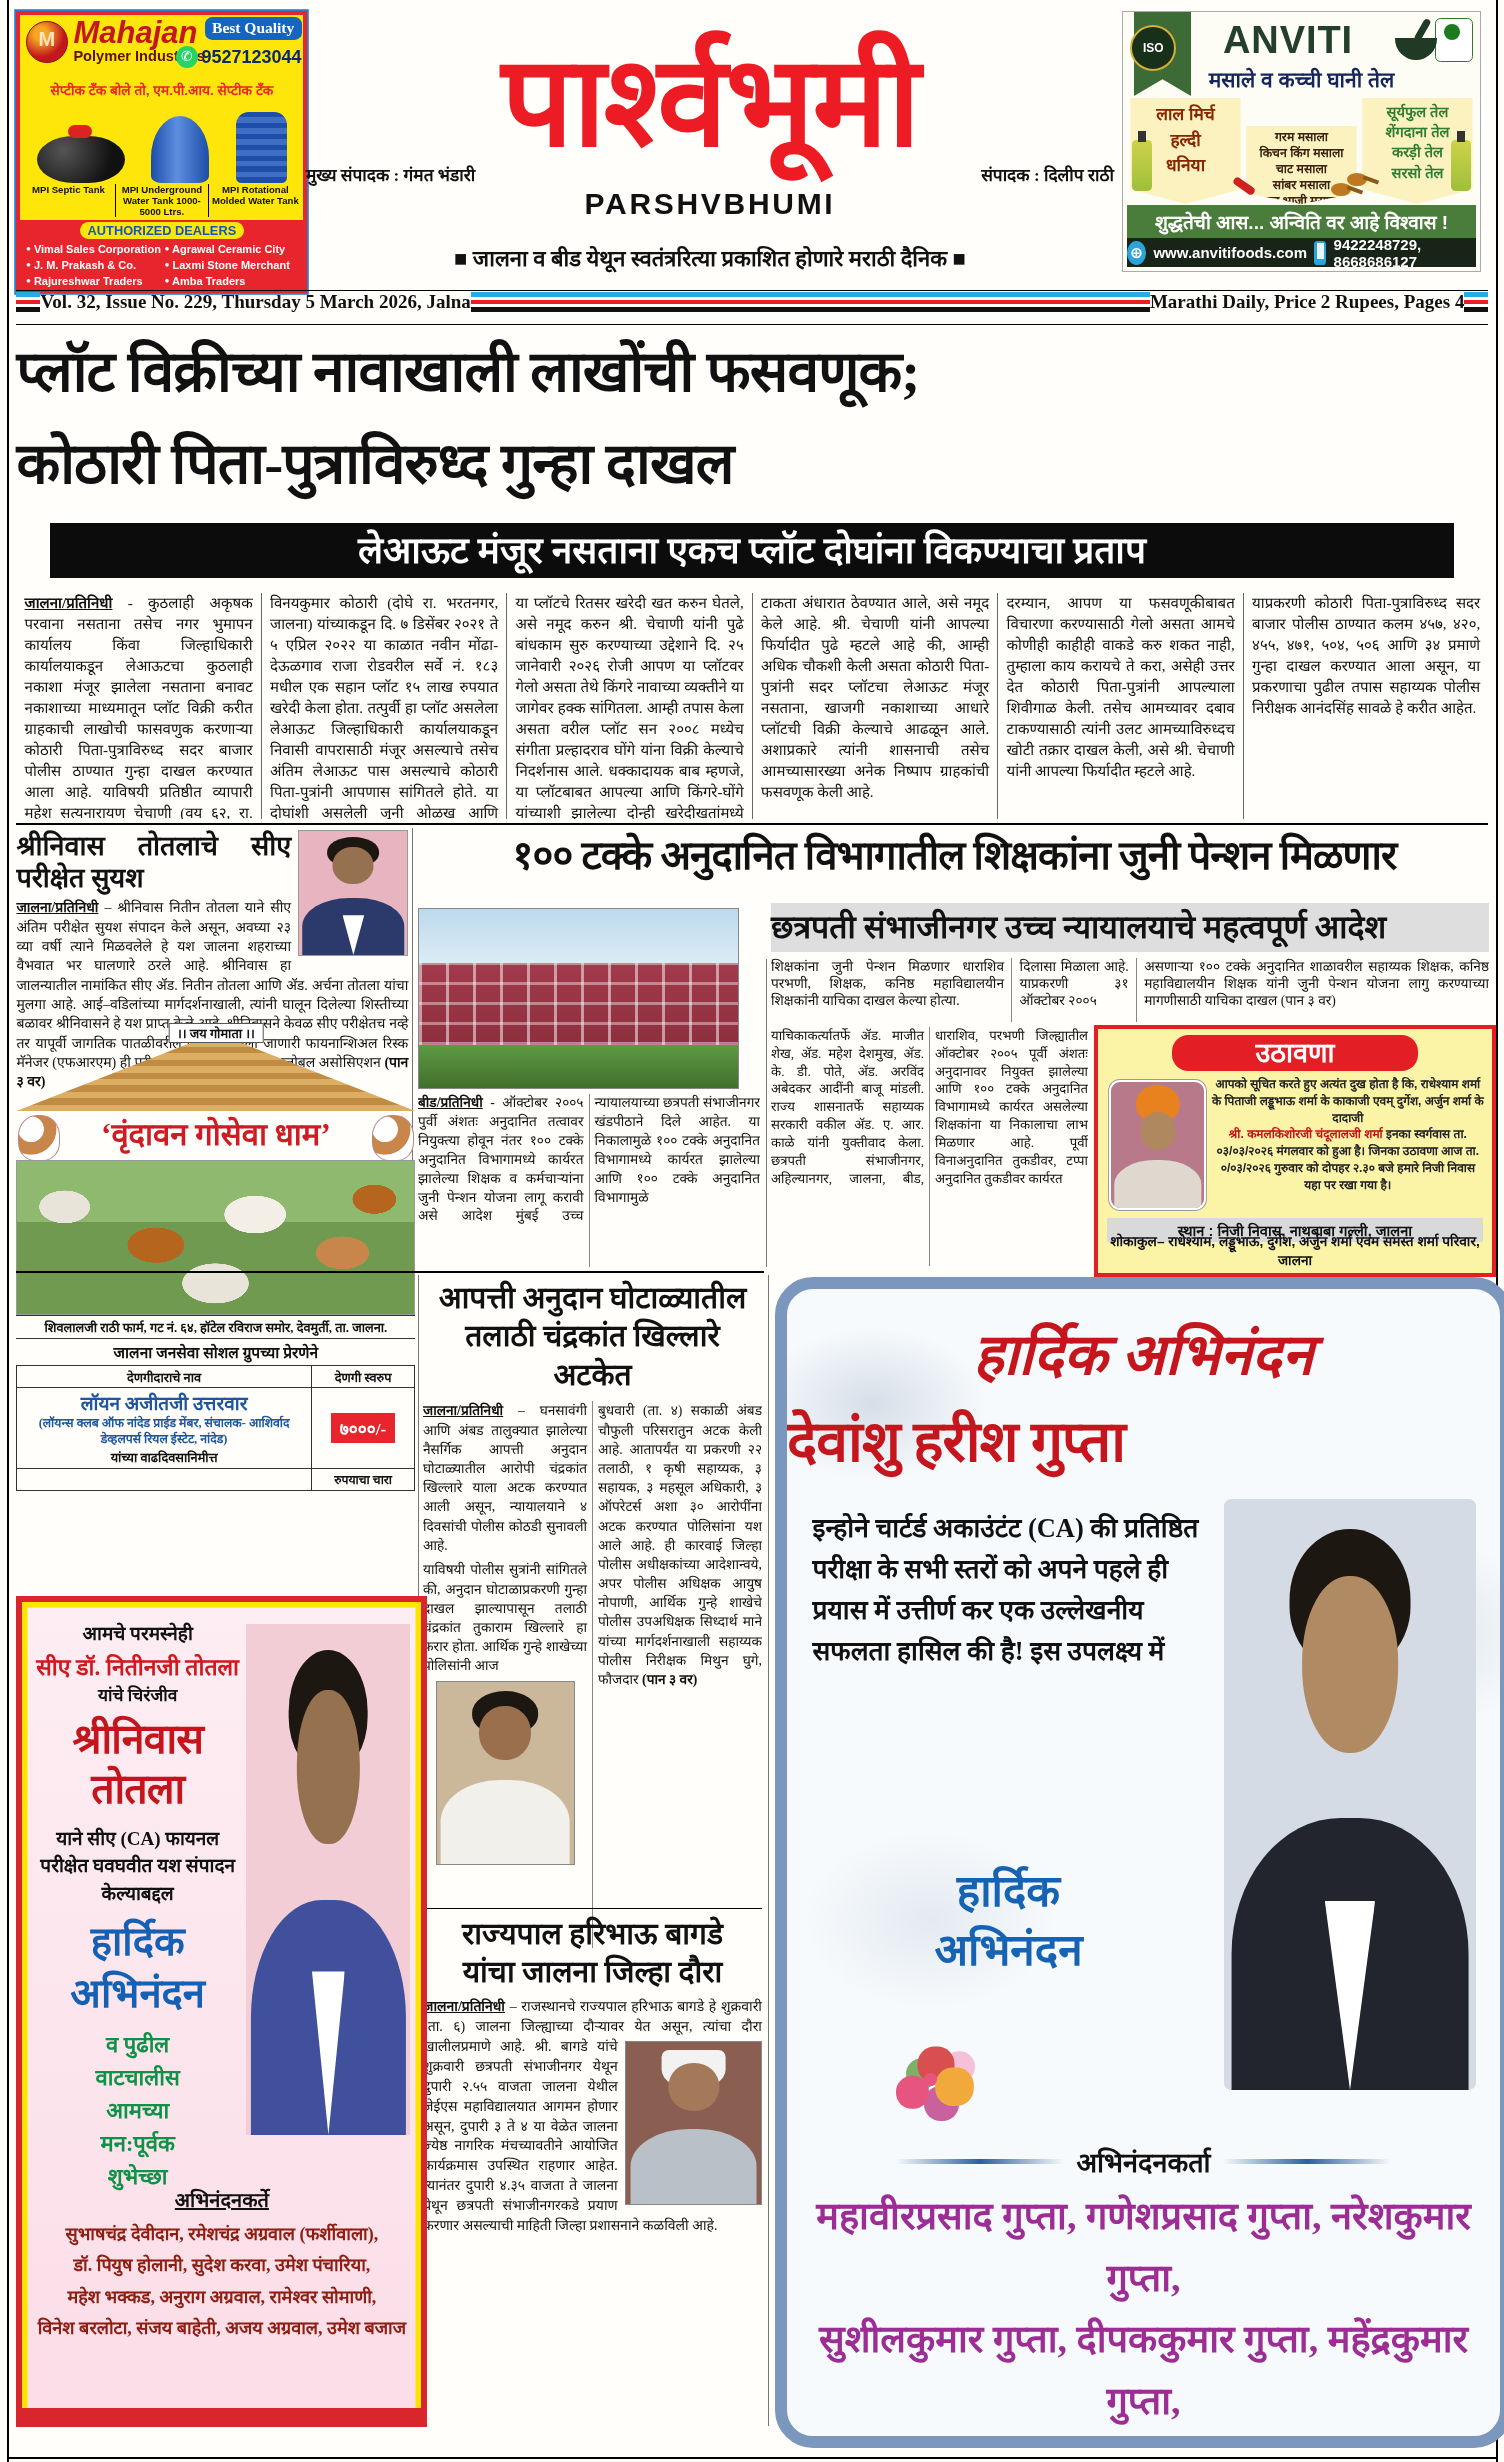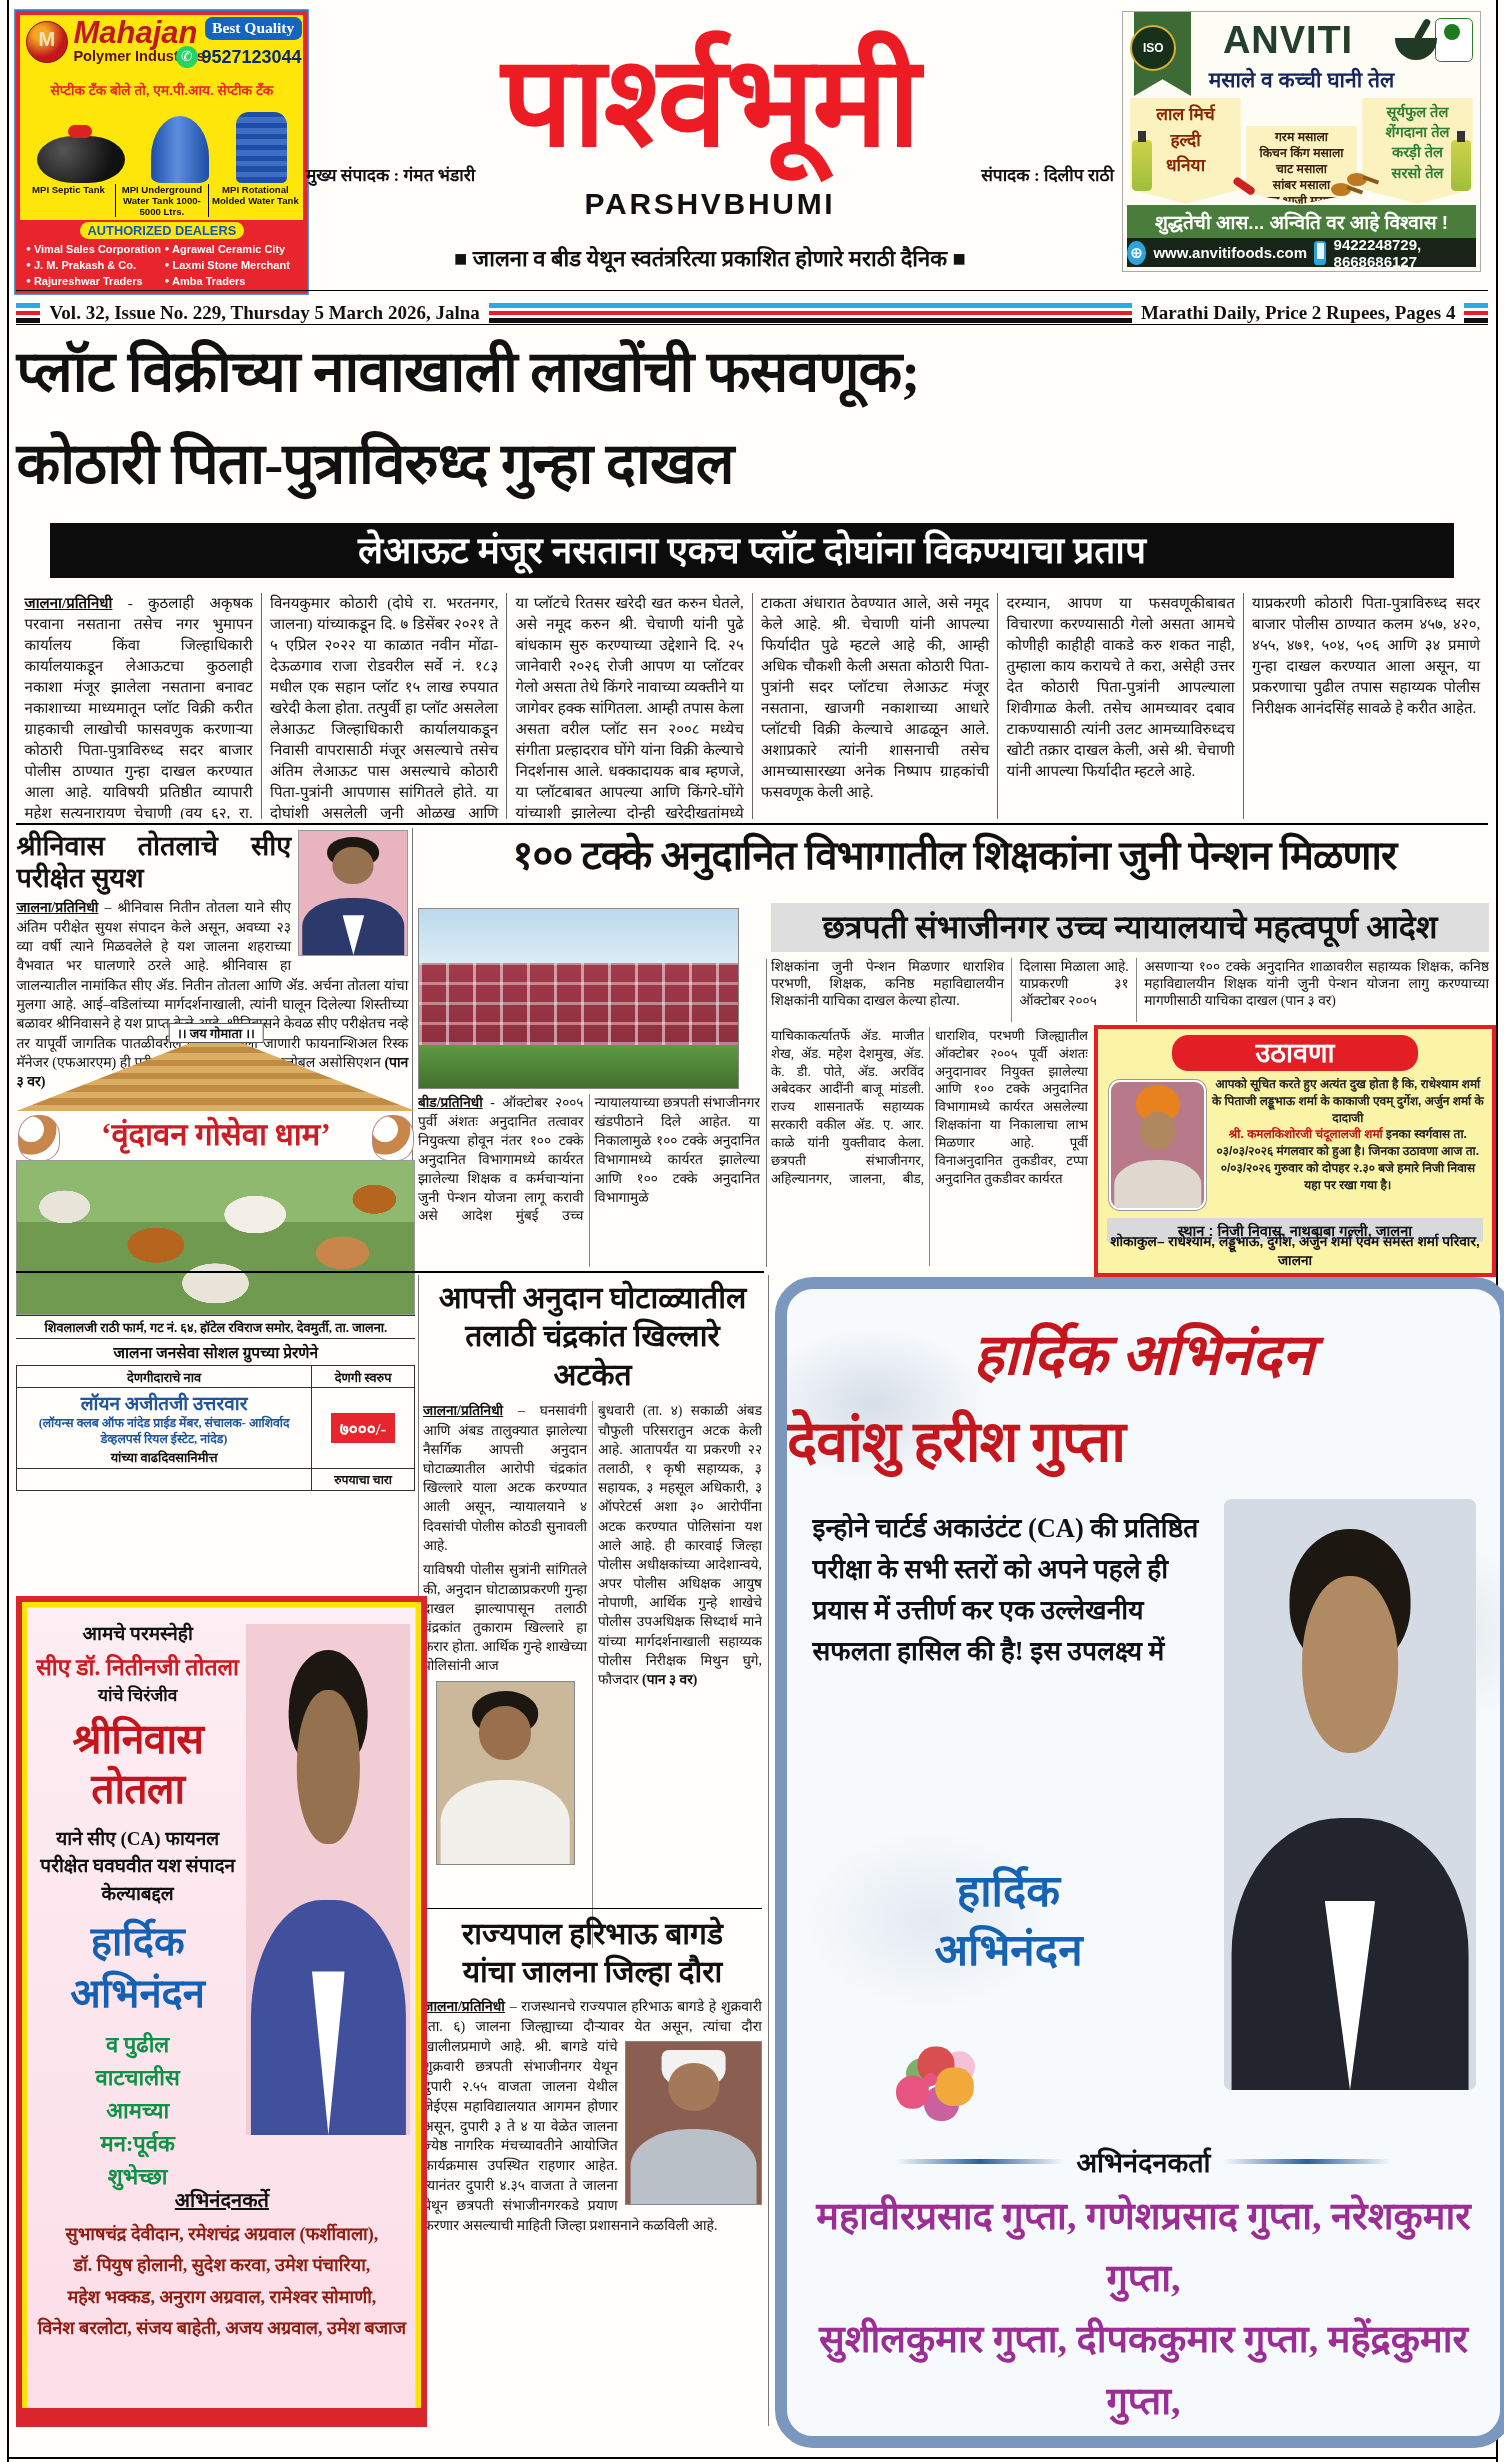--- a/index.html
+++ b/index.html
@@ -78,21 +78,21 @@
   .spoon::before{content:"";position:absolute;left:16.4px;top:4.6px;width:16.4px;height:3.6px;background:#8a5a1a;transform:rotate(20deg);}
   .av-banner{position:absolute;left:3.6px;right:3.6px;top:193px;background:#4a7c3b;color:#fff;font-weight:800;
     font-size:19px;text-align:center;padding:3.6px 0;}
   .av-bottom{position:absolute;left:3.6px;right:3.6px;bottom:3.6px;top:226px;background:#182418;color:#fff;
     display:flex;align-items:center;justify-content:center;gap:7.3px;font-weight:bold;font-size:15px;}
   .globe-icon{width:24px;height:24px;border-radius:50%;background:#2ba3dc;color:#fff;text-align:center;line-height:24px;font-size:15.5px;}
   .phone-icon{width:14.6px;height:24px;background:#2ba3dc;border-radius:3.6px;position:relative;}
   .phone-icon::before{content:"";position:absolute;left:2.7px;top:2.7px;right:2.7px;bottom:5.5px;background:#eaf6ff;}
 
   
-  .dateline{left:16.4px;top:290px;width:1472px;height:33px;display:flex;align-items:flex-end;gap:9px;
+  .dateline{left:16.4px;top:290px;width:1472px;height:33px;display:flex;align-items:flex-start;
     border-top:1.8px solid #000;border-bottom:1.8px solid #000;font-weight:bold;font-size:19px;}
   .stripes{display:flex;flex-direction:column;gap:2.7px;height:22px;justify-content:center;}
   .stripes i{display:block;height:4.6px;}
   .s-sm{width:24px;} .s-fl{flex:1;}
 
   
   .lead-head{left:16.4px;top:326px;width:1472px;font-weight:800;font-size:57px;line-height:1.62;letter-spacing:-0.9px;}
   .strap{left:50px;top:523px;width:1404px;height:55px;background:#0c0c0c;color:#fff;font-weight:800;
     font-size:37px;text-align:center;line-height:55px;}
   .lead-cols{left:16.4px;top:593px;width:1472px;height:226px;display:flex;overflow:hidden;
@@ -134,21 +134,21 @@
   .gs-tr:last-child{border-bottom:none;}
   .gs-c1{flex:3;border-right:0.9px solid #333;text-align:center;padding:1.8px 3.6px;}
   .gs-c2{flex:1;text-align:center;padding:1.8px 3.6px;display:flex;align-items:center;justify-content:center;}
   .gs-donor-name{color:#1e56a0;font-weight:800;font-size:19px;}
   .gs-donor-desc{color:#1e56a0;font-weight:bold;font-size:12.3px;line-height:1.3;}
   .gs-donor-occ{font-weight:800;font-size:12.8px;}
   .gs-amt{background:#e8252c;color:#fff;font-weight:800;font-size:17.3px;padding:3.6px 9px;}
   .gs-note{font-weight:800;font-size:12.3px;}
 
   .pension-head{left:420px;top:826px;width:1069px;text-align:center;font-weight:800;font-size:40px;letter-spacing:-0.9px;}
-  .pension-sub{left:771px;top:903px;width:718px;height:49px;background:#dedede;text-align:center;
+  .pension-sub{left:771px;top:903px;width:718px;height:49px;background:#dedede;text-align:left;
     font-weight:800;font-size:32px;line-height:49px;}
   .photo-building{left:418px;top:908px;width:319px;height:179px;border:1.8px solid #888;overflow:hidden;}
   .pb-sky{height:30%;background:linear-gradient(#bcd9ec,#dcecf5);}
   .pb-bldg{height:46%;background:
      repeating-linear-gradient(90deg,rgba(255,255,255,.5) 0 2.7px,transparent 2.7px 27px),
      repeating-linear-gradient(0deg,rgba(255,255,255,.4) 0 2.7px,transparent 2.7px 20px),
      linear-gradient(#a23a4c,#8e2f3e);}
   .pb-lawn{height:24%;background:linear-gradient(#5d9a42,#41702c);}
   .beed-text{left:418px;top:1094px;width:342px;height:173px;column-count:2;column-gap:11px;
     column-rule:0.9px solid #888;font-size:13.7px;line-height:1.38;text-align:justify;overflow:hidden;}

